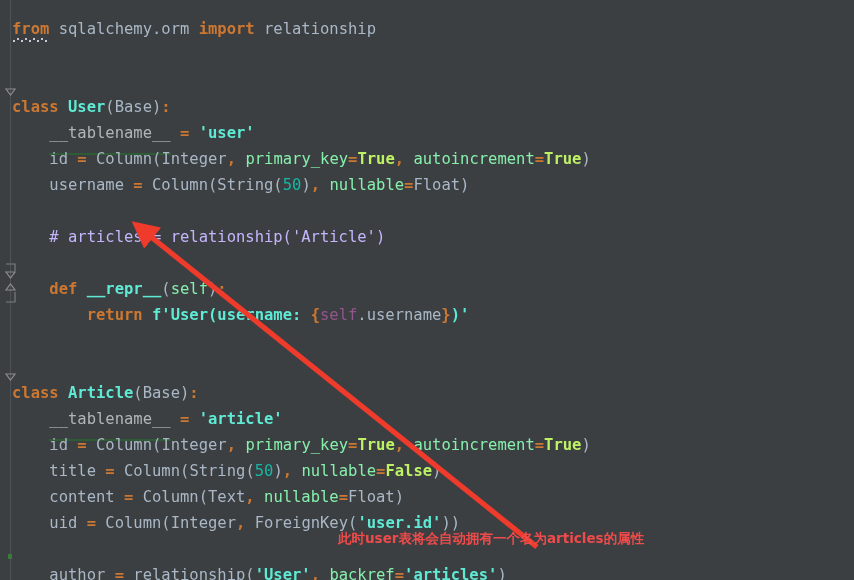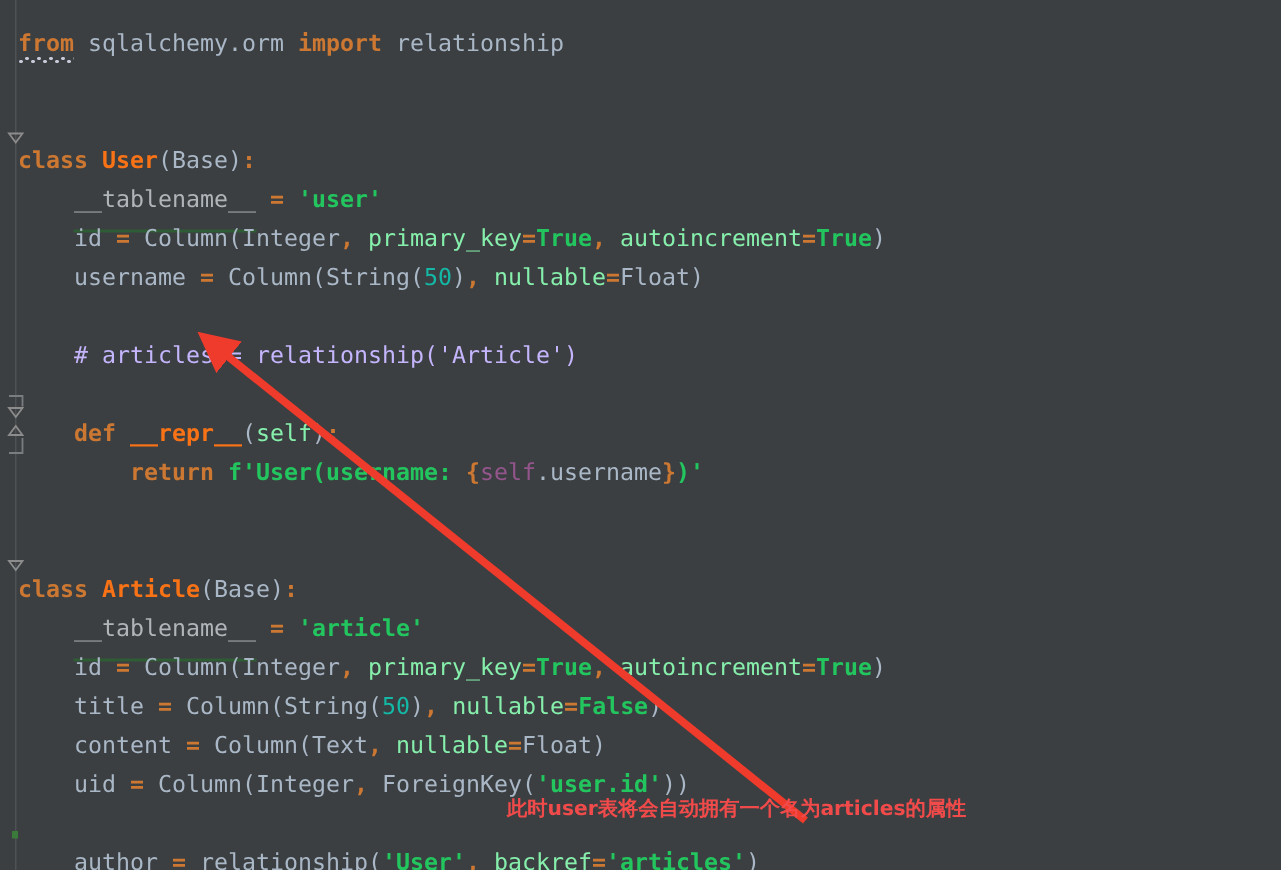--- a/index.html
+++ b/index.html
@@ -41,25 +41,25 @@
     white-space:pre;
   }
   .line{
     height:26px;
     padding-left:12px;
     white-space:pre;
   }
   
   .kw      {color:#cc7832;font-weight:bold;}   
   .plain   {color:#a9b7c6;}                    
-  .cls     {color:#f97316;font-weight:bold;}                    
-  .strb    {color:#22c55e;font-weight:bold;}
+  .cls     {color:#5eead4;font-weight:bold;}                    
+  .strb    {color:#5eead4;font-weight:bold;}
   .num     {color:#14b8a6;}                    
   .kwarg   {color:#86efac;}                    
-  .const   {color:#22c55e;font-weight:bold;}
+  .const   {color:#bef264;font-weight:bold;}
   .cmt-red {color:#c4b5fd;}                    
   .self    {color:#94558d;}                    
   .brace   {color:#cc7832;font-weight:bold;}   
   .op      {color:#a9b7c6;}
   .dunder  {color:#b0b5ba;}
   .magic-ul{
     border-bottom:2px solid #2e5c34;
     padding-bottom:11px;
   }
   .squiggle{

